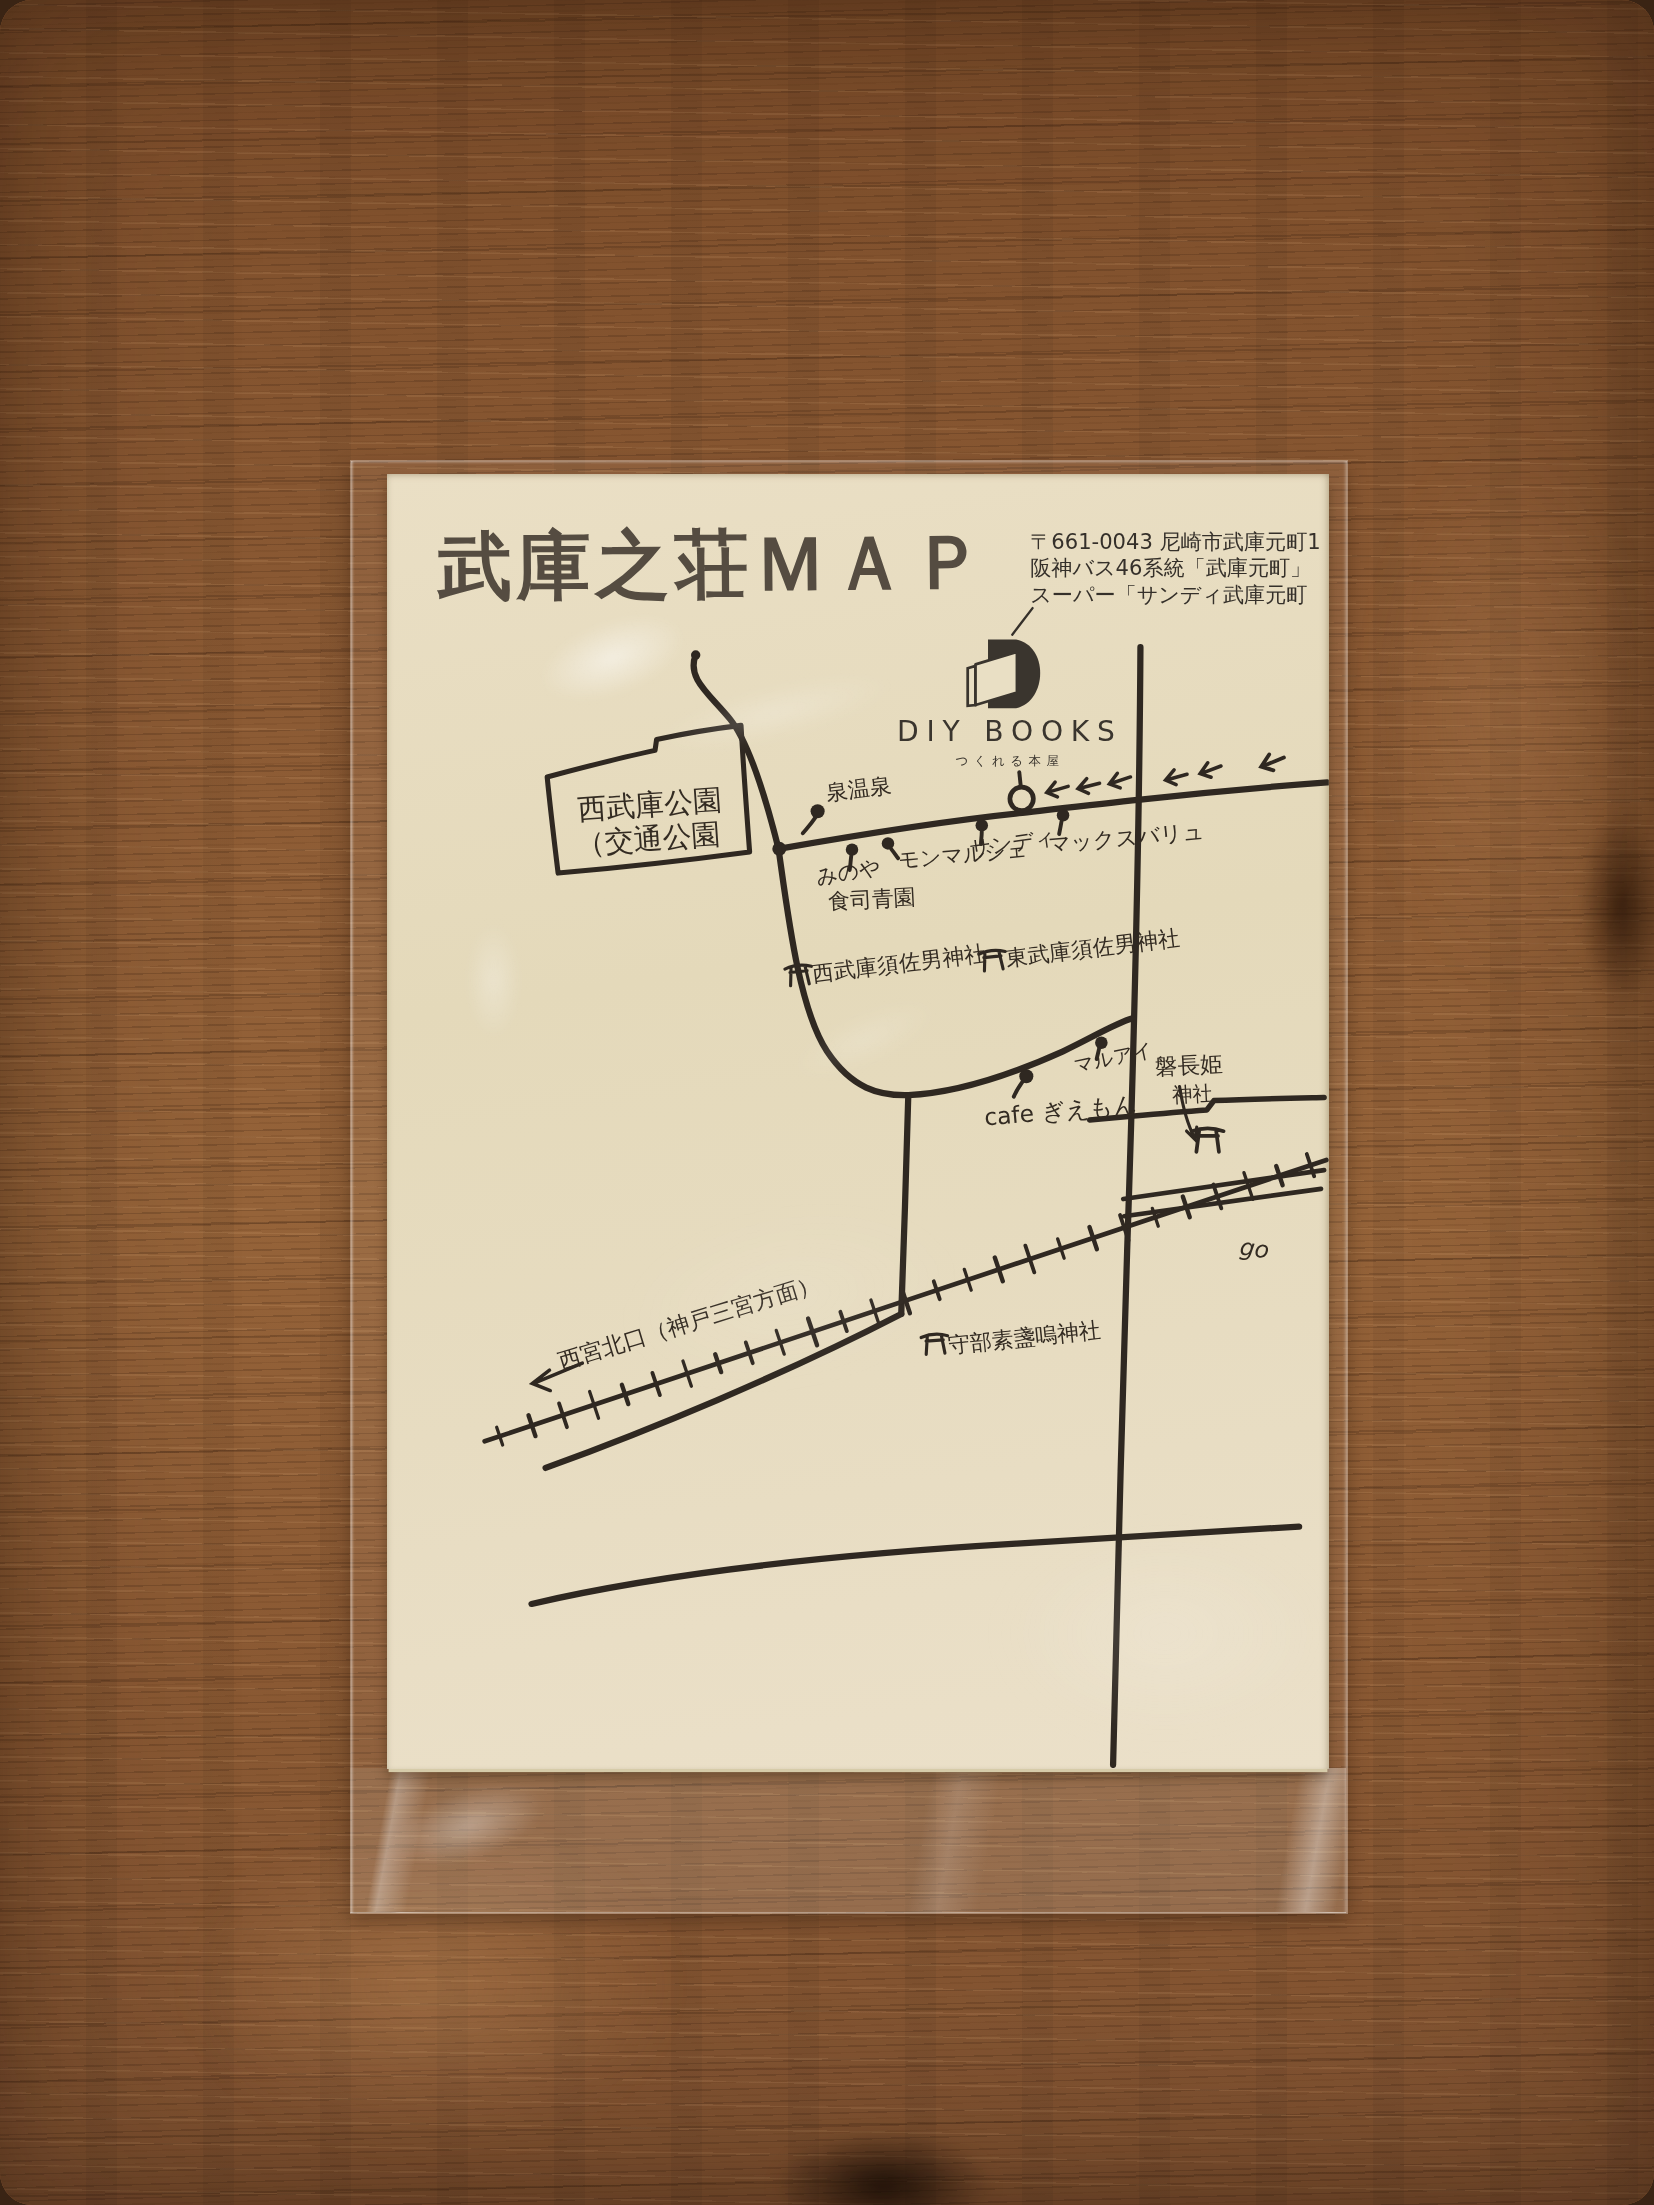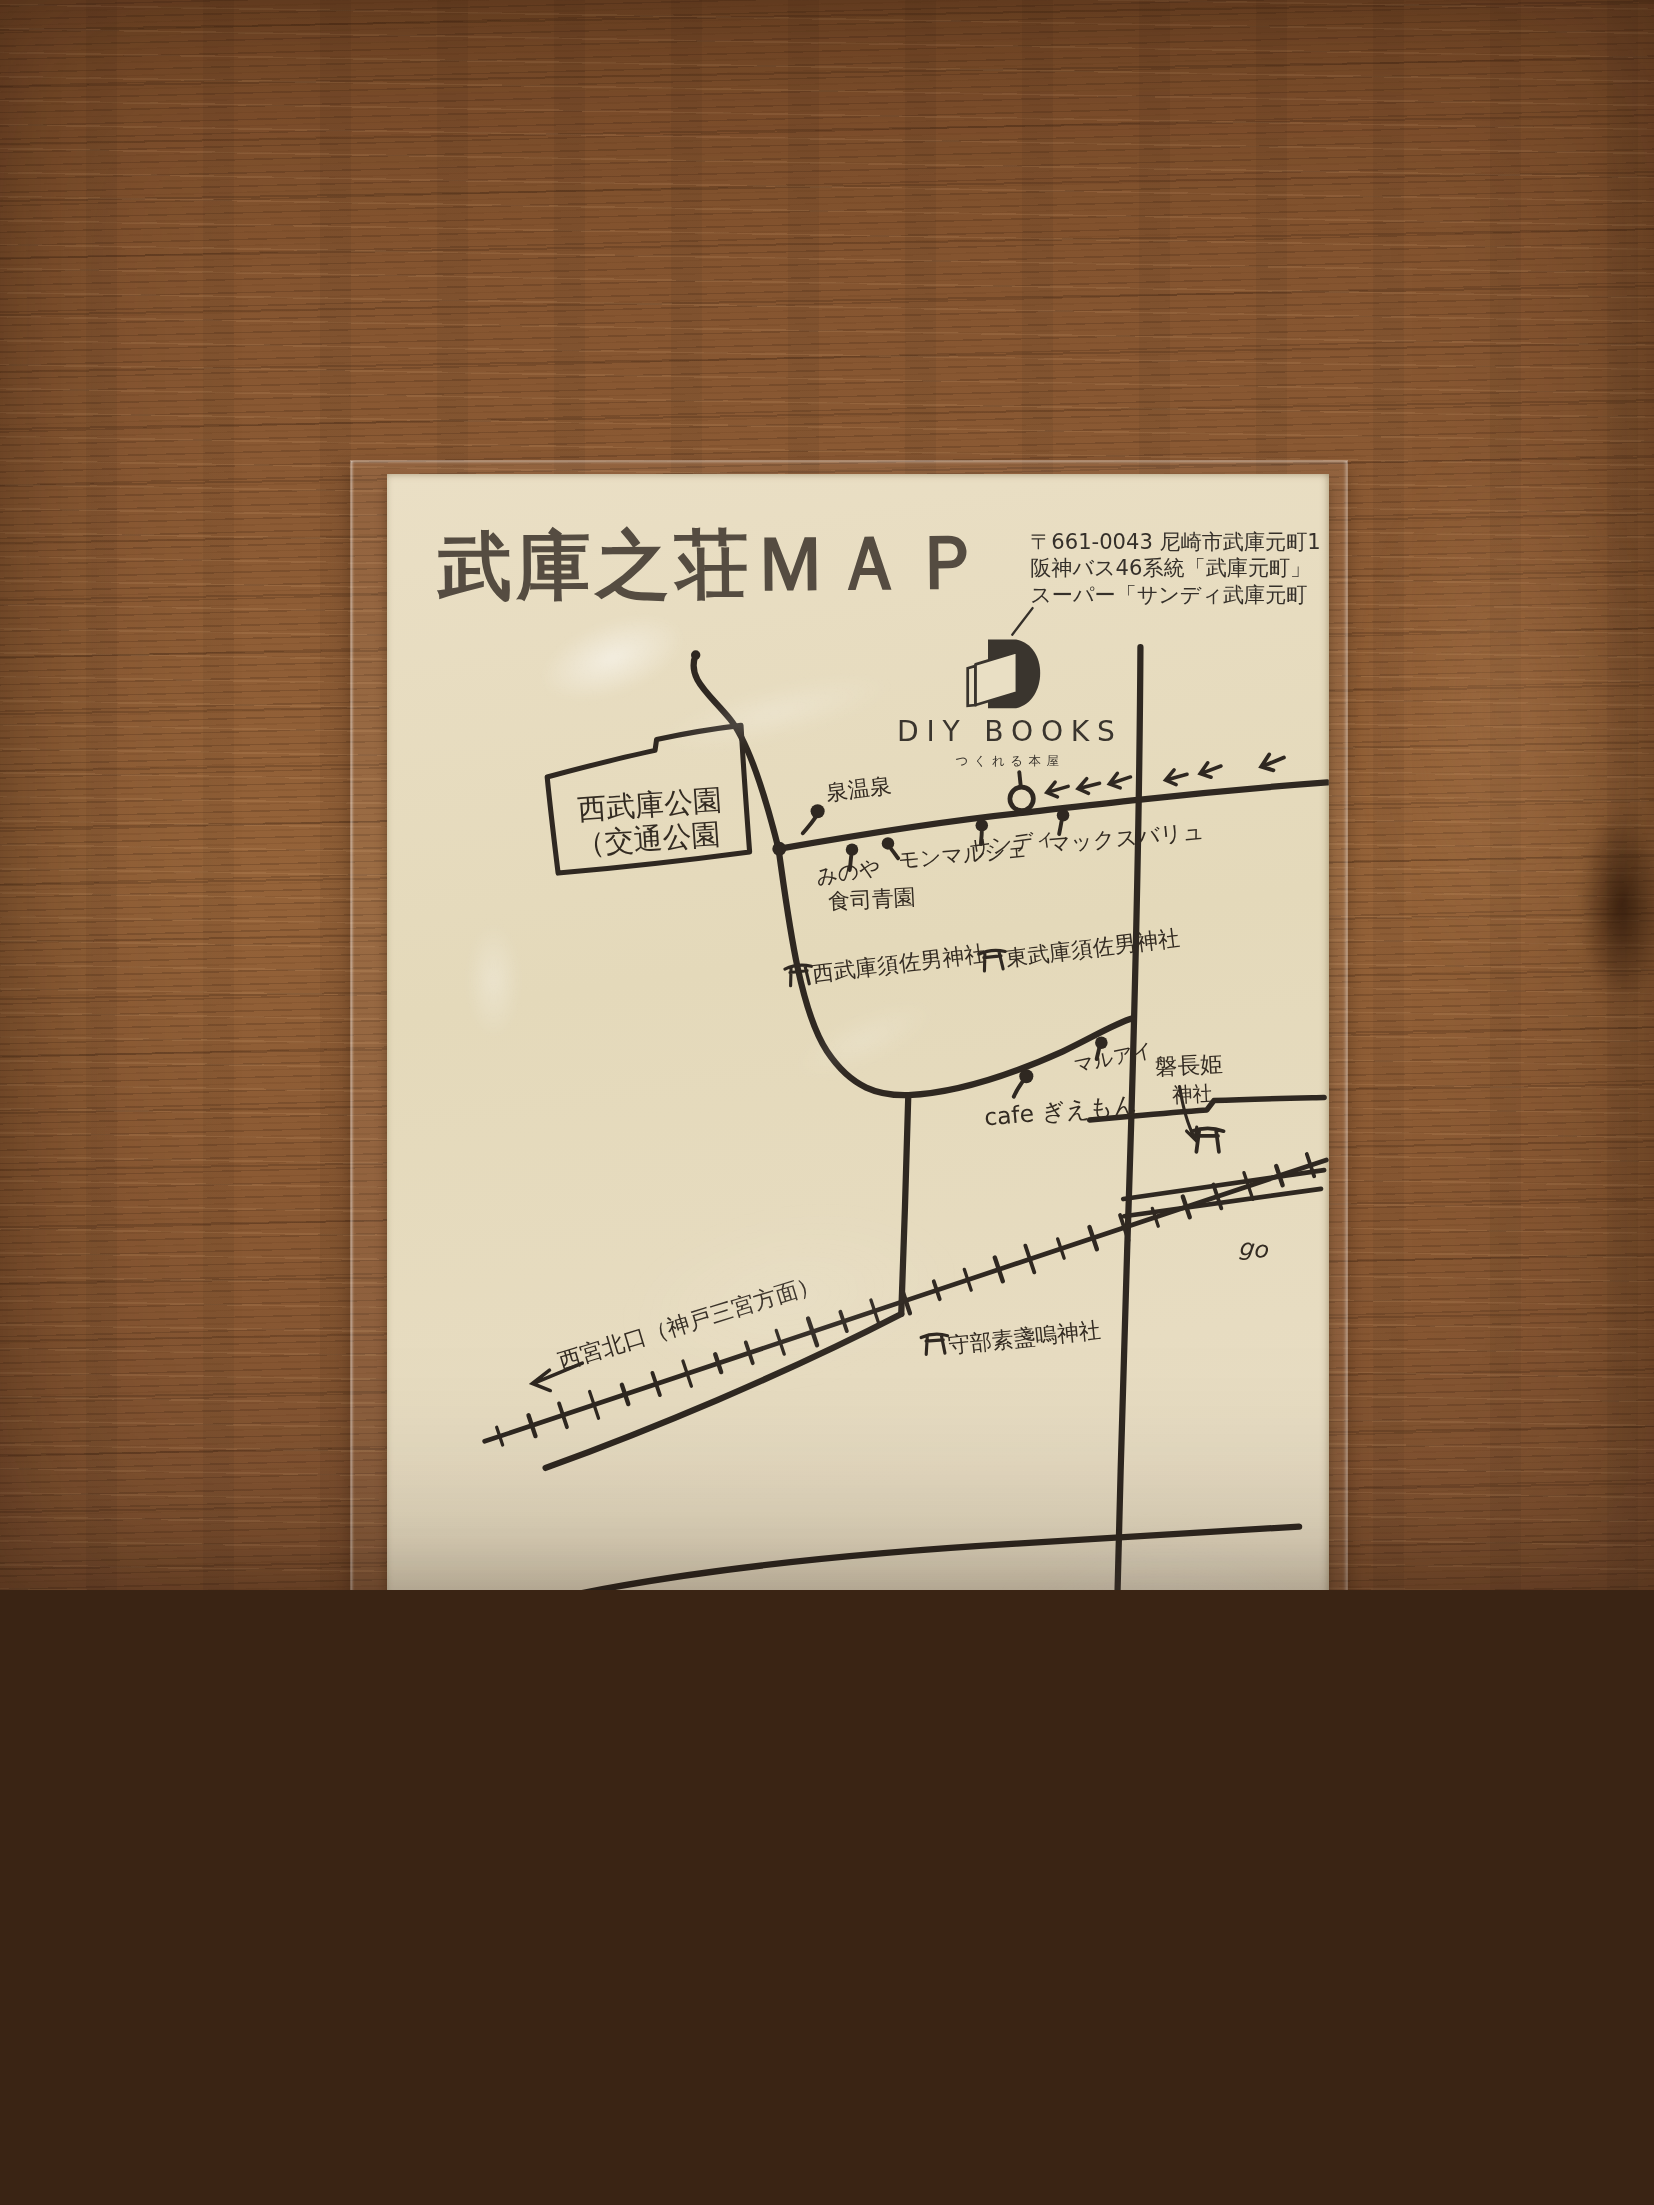--- a/index.html
+++ b/index.html
@@ -1,17 +1,17 @@
 <!DOCTYPE html>
 <html lang="ja" style="font-size:12.5px"><head>
 <meta charset="utf-8">
 <style>
   html,body{margin:0;padding:0;background:#3a2414;}
-  .scene{position:relative;width:1654px;height:1590px;overflow:hidden;
-         font-family:"DejaVu Sans",sans-serif;}
+  .scene{position:relative;width:1654px;height:2205px;overflow:hidden;
+         font-family:"DejaVu Sans",sans-serif;border-radius:32px;}
   
   .wood{position:absolute;inset:0;background-color:#8a5933;
     background-image:
       repeating-linear-gradient(178.5deg, rgba(58,32,15,0) 0 5.5px, rgba(58,32,15,.22) 5.5px 7px, rgba(58,32,15,0) 7px 11.7px, rgba(96,56,26,.16) 11.7px 13.3px),
       repeating-linear-gradient(181deg, rgba(255,205,150,0) 0 8.6px, rgba(255,205,150,.10) 8.6px 10.2px, rgba(255,205,150,0) 10.2px 24px),
       repeating-linear-gradient(179deg, rgba(40,20,8,0) 0 29px, rgba(40,20,8,.20) 29px 31px, rgba(40,20,8,0) 31px 57px),
       repeating-linear-gradient(90deg, rgba(0,0,0,0) 0 86px, rgba(0,0,0,.05) 86px 117px),
       linear-gradient(180deg,#7c4d2a,#8a5933 28%,#956339 55%,#8a5933 76%,#805231);}
   .wood-knot{position:absolute;left:1579px;top:805px;width:86px;height:203px;
     background:radial-gradient(closest-side,rgba(55,30,13,.85),rgba(55,30,13,0));filter:blur(4.7px);}

